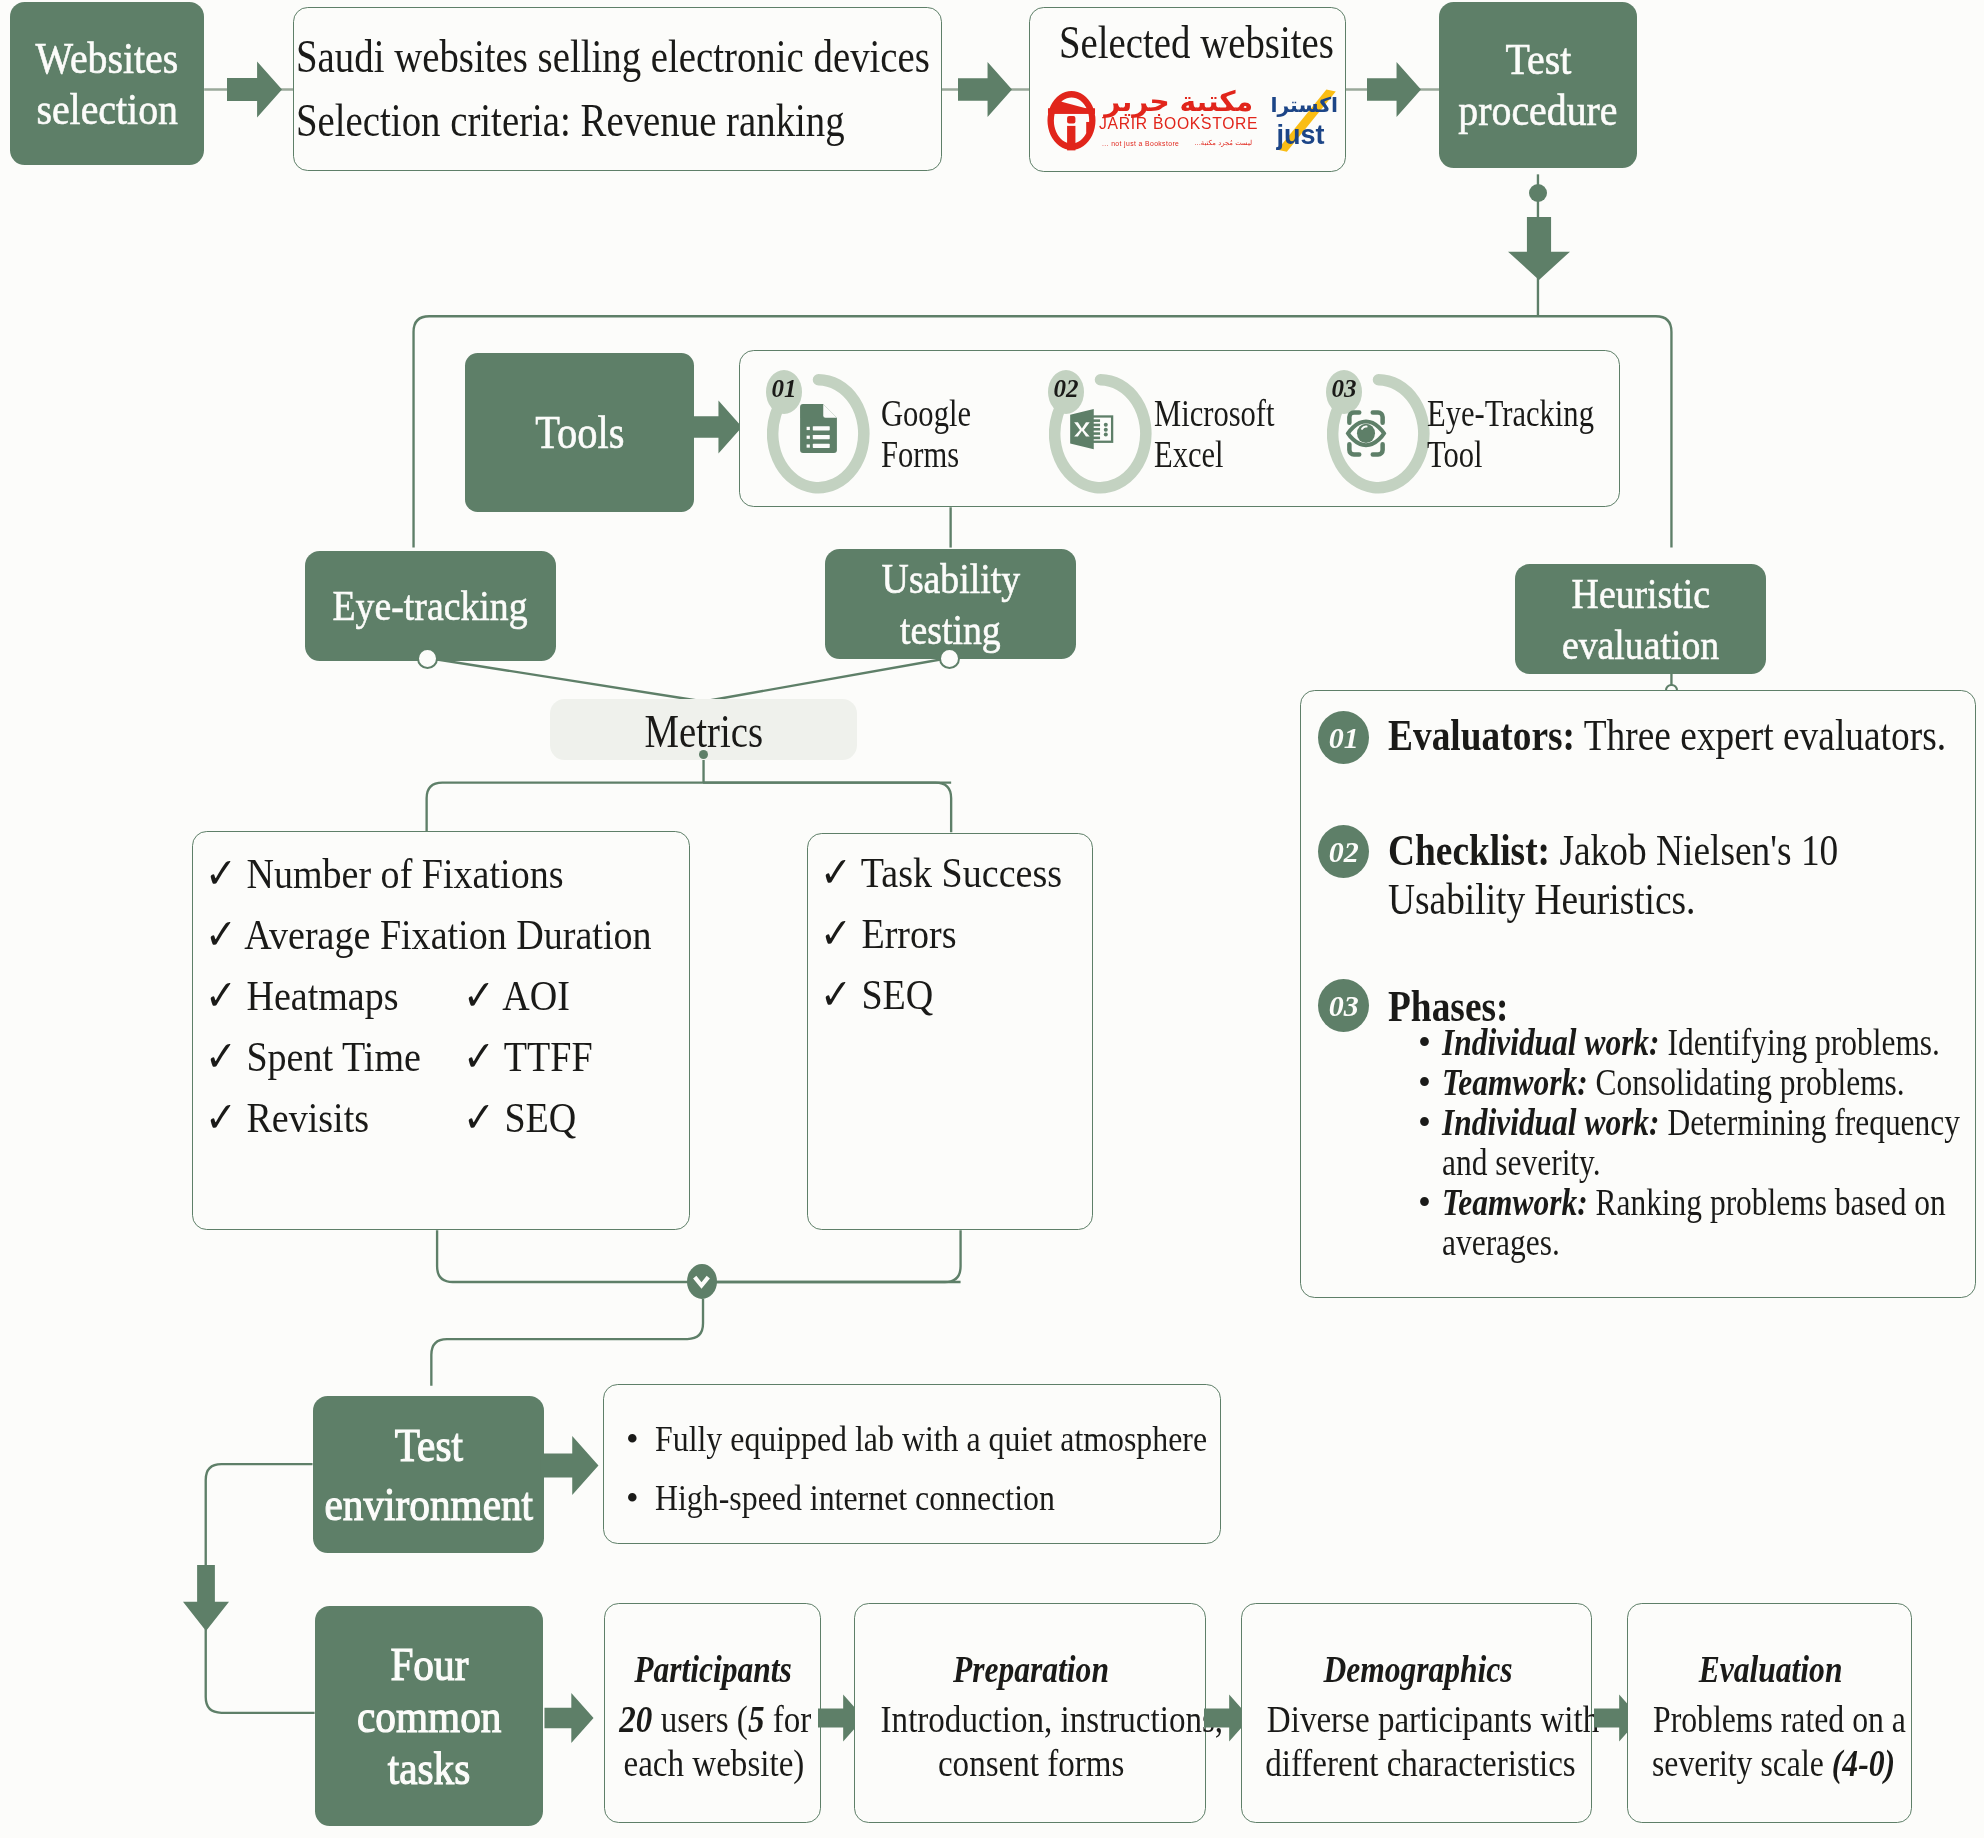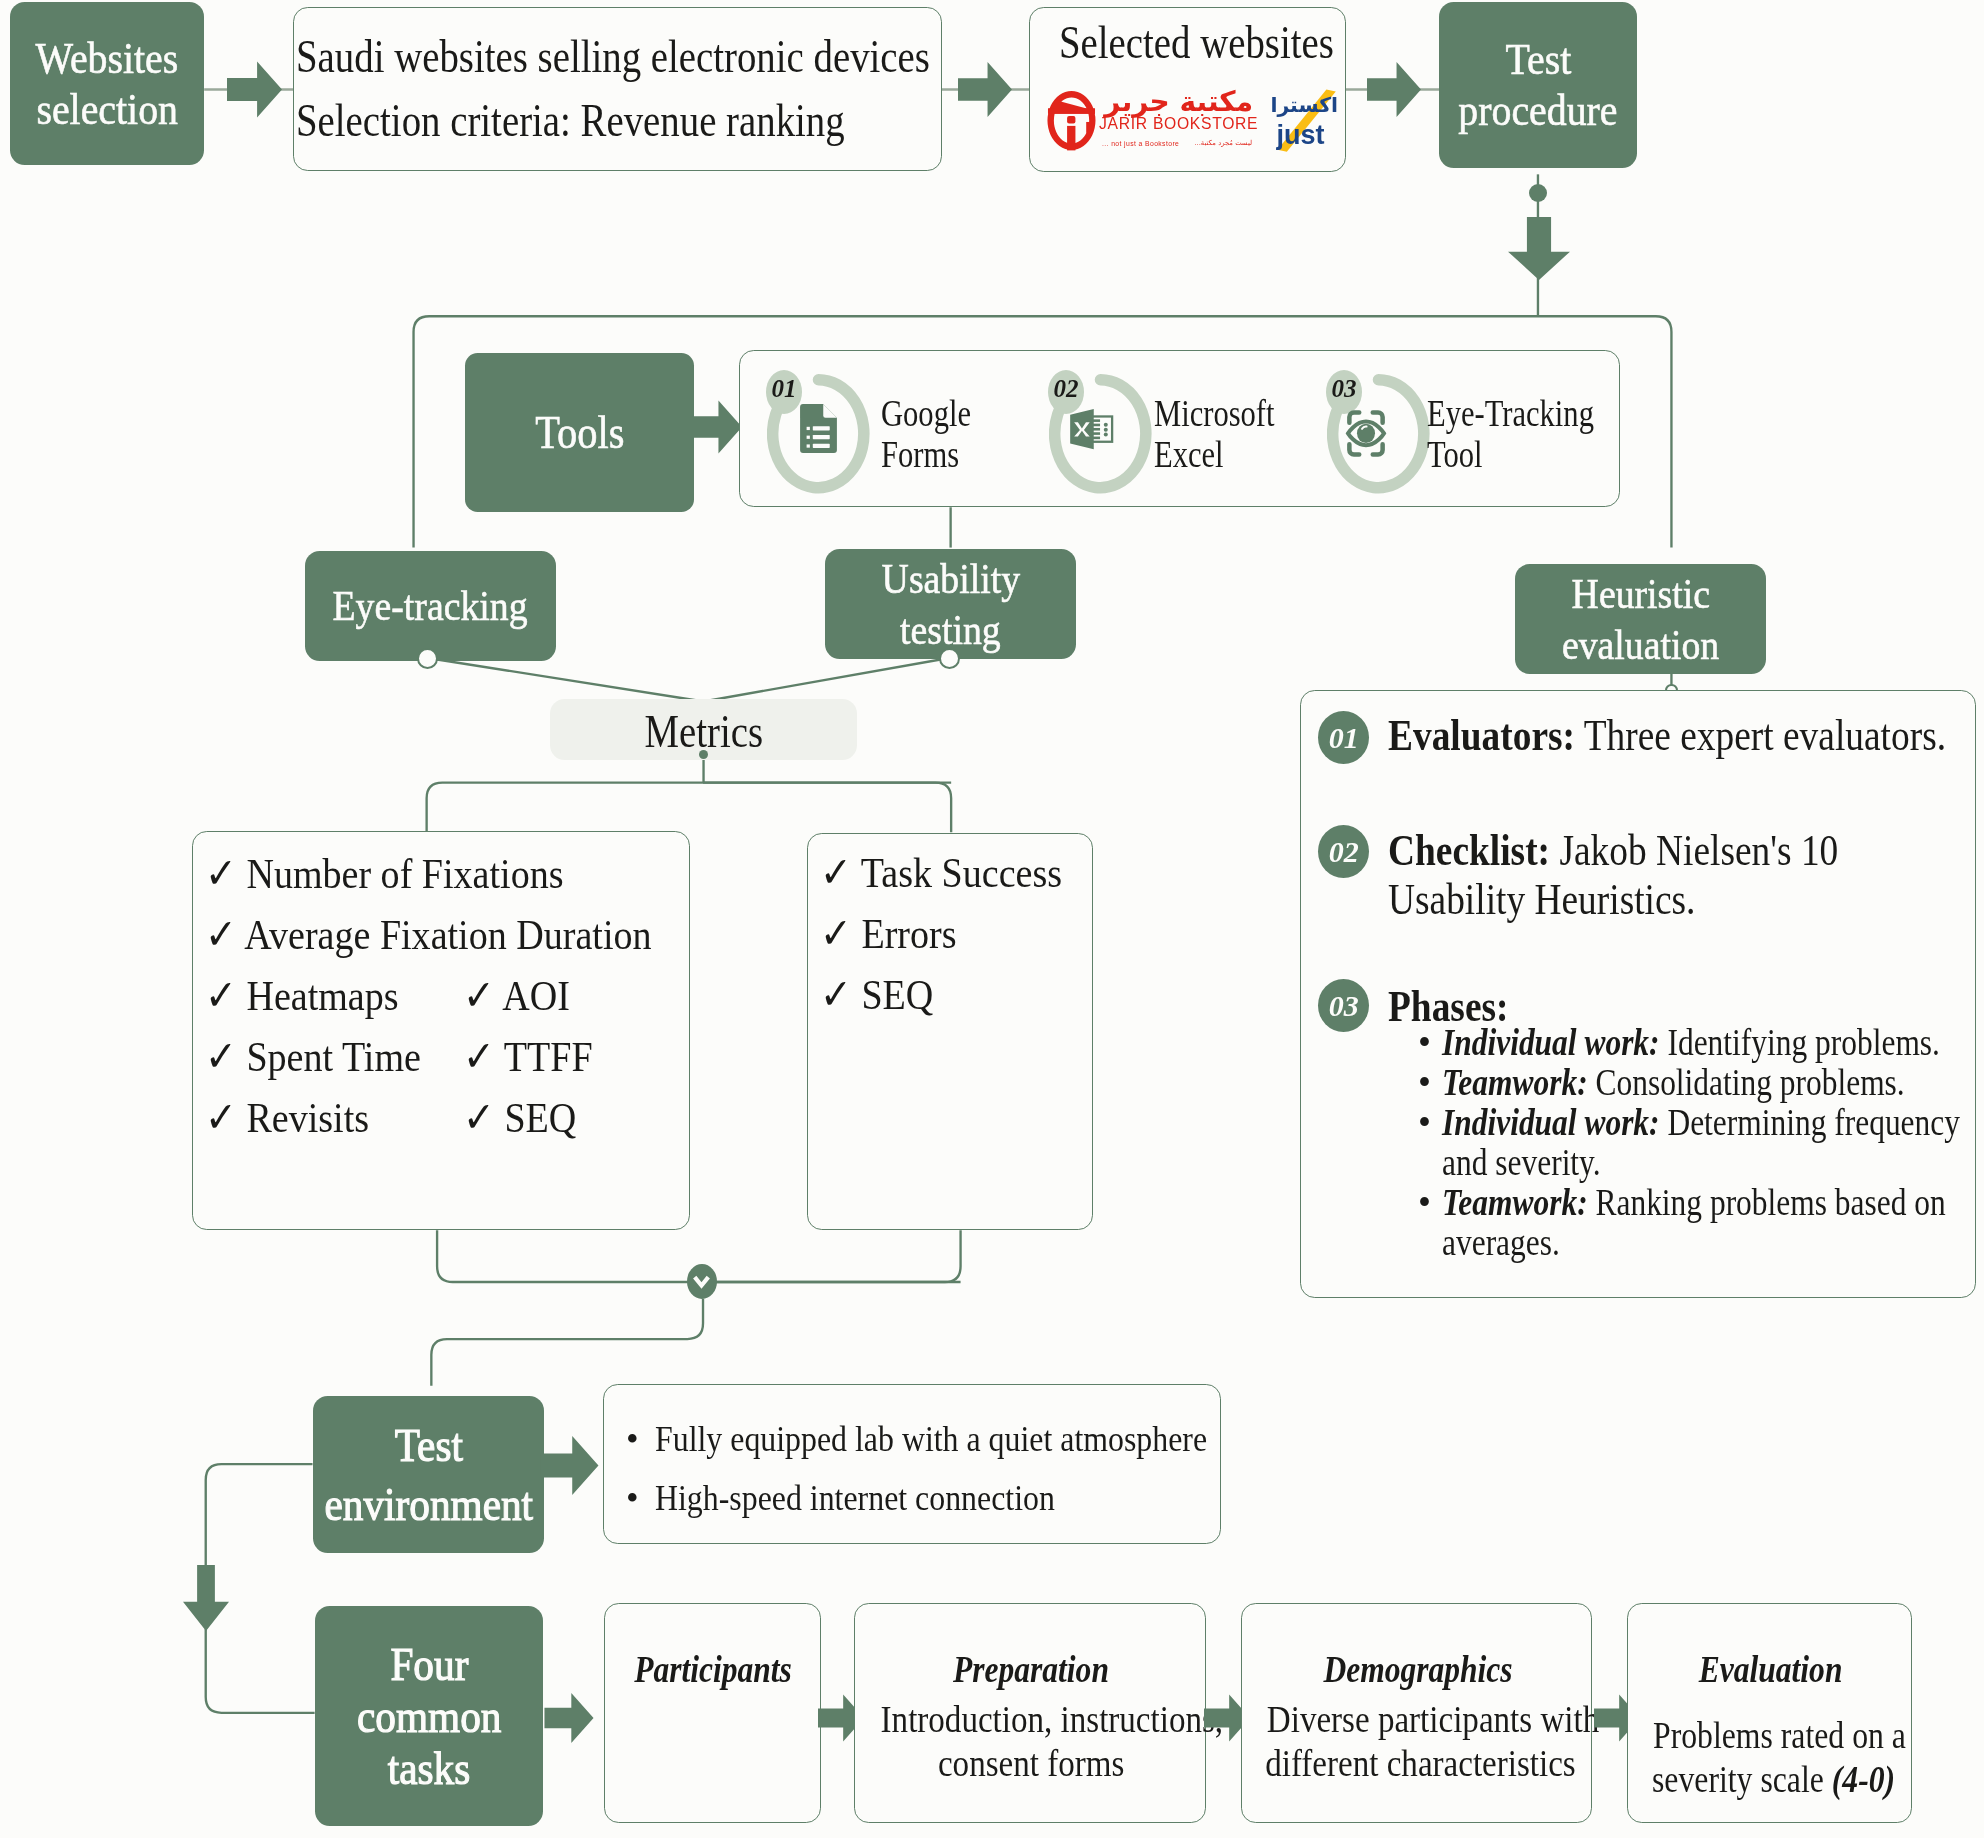--- a/index.html
+++ b/index.html
@@ -354,20 +354,24 @@
   </span>
 </div>
 
 <svg class="abs" style="left:542px;top:1693px;width:54px;height:50px;" viewBox="0 0 106 108">
   <path d="M0 32 L58 32 L58 0 L106 54 L58 108 L58 76 L0 76 Z" fill="#5E7F68"></path>
 </svg>
 
 <div class="abs wbox" style="left:604px;top:1603px;width:217px;height:220px;">
   <div class="txt abs" style="left:0;top:43px;width:217px;text-align:center;font-size:38px;">
     <span class="chc"><b><i>Participants</i></b></span></div>
+  <div class="txt abs" style="left:0;top:93px;width:217px;text-align:center;font-size:38px;line-height:44px;">
+    <span class="cbc"><b><i>20</i></b><span> users (</span><b><i>5</i></b><span> for</span></span><br>
+    <span class="cbc">each website)</span>
+  </div>
 </div>
 
 <svg class="abs" style="left:818px;top:1693px;width:46px;height:50px;" viewBox="0 0 106 108">
   <path d="M0 32 L58 32 L58 0 L106 54 L58 108 L58 76 L0 76 Z" fill="#5E7F68"></path>
 </svg>
 
 <div class="abs wbox" style="left:854px;top:1603px;width:352px;height:220px;">
   <div class="txt abs" style="left:0;top:43px;width:352px;text-align:center;font-size:38px;">
     <span class="chc"><b><i>Preparation</i></b></span></div>
   <div class="txt abs" style="left:0;top:93px;width:352px;text-align:center;font-size:38px;line-height:44px;">
@@ -389,20 +393,20 @@
   </div>
 </div>
 
 <svg class="abs" style="left:1594px;top:1693px;width:46px;height:50px;" viewBox="0 0 106 108">
   <path d="M0 32 L58 32 L58 0 L106 54 L58 108 L58 76 L0 76 Z" fill="#5E7F68"></path>
 </svg>
 
 <div class="abs wbox" style="left:1627px;top:1603px;width:285px;height:220px;">
   <div class="txt abs" style="left:0;top:43px;width:285px;text-align:center;font-size:38px;">
     <span class="chc"><b><i>Evaluation</i></b></span></div>
-  <div class="txt abs" style="left:0;top:93px;width:285px;text-align:center;font-size:38px;line-height:44px;margin-top:16px;">
+  <div class="txt abs" style="left:0;top:93px;width:285px;text-align:center;font-size:38px;line-height:44px;">
     <span class="cec">Problems rated on a</span><br>
     <span class="cec"><span>severity scale </span><b><i>(4-0)</i></b></span>
   </div>
 </div>
 
 </div>
 
 
 </body></html>

